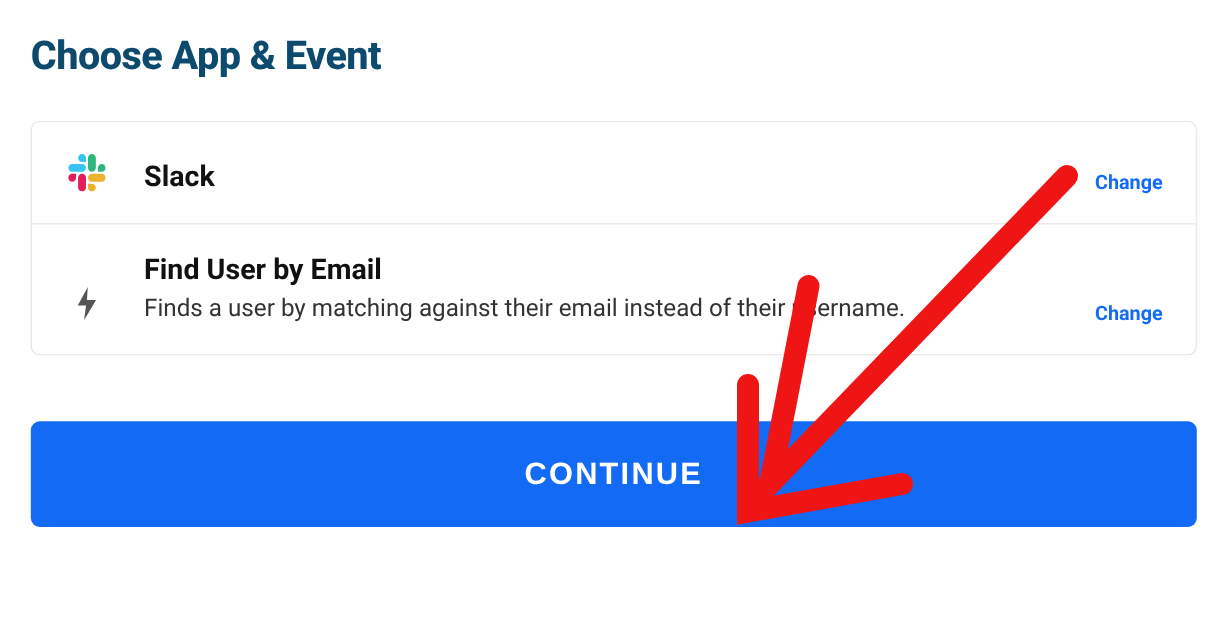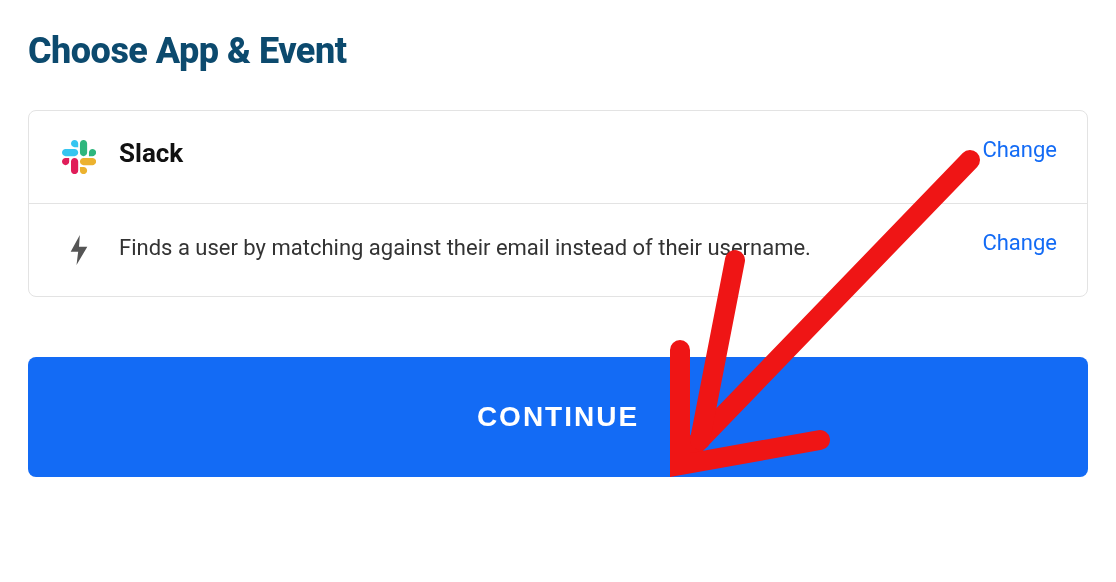--- a/index.html
+++ b/index.html
@@ -19,23 +19,23 @@
       letter-spacing: -0.5px;
     }
     .card {
       border: 1px solid #e3e3e3;
       border-radius: 8px;
       overflow: hidden;
       margin-bottom: 60px;
     }
     .row {
       display: flex;
-      align-items: flex-start;
+      align-items: flex-end;
       padding: 26px 30px;
-      gap: 20px;
+      gap: 32px;
     }
     .row + .row {
       border-top: 1px solid #e3e3e3;
     }
     .icon-slot {
       width: 40px;
       height: 40px;
       display: flex;
       align-items: center;
       justify-content: center;
@@ -51,33 +51,33 @@
       color: #111;
       line-height: 1.25;
     }
     .row-desc {
       font-size: 22px;
       color: #333;
       line-height: 1.45;
       margin-top: 2px;
     }
     .change-link {
-      font-size: 22px;
-      font-weight: 400;
+      font-size: 18px;
+      font-weight: 700;
       color: #136bf5;
       cursor: pointer;
       flex-shrink: 0;
     }
     .continue-btn {
       width: 100%;
       background: #136bf5;
       color: #fff;
       border: none;
       border-radius: 8px;
-      padding: 44px 0;
+      padding: 32px 0;
       font-size: 28px;
       font-weight: 800;
       letter-spacing: 2px;
       cursor: pointer;
     }
     .annotation-arrow {
       position: absolute;
       top: 140px;
       left: 620px;
       pointer-events: none;
@@ -109,20 +109,21 @@
     <a class="change-link">Change</a>
   </div>
 
   <div class="row">
     <div class="icon-slot">
       <svg width="20" height="30" viewBox="0 0 24 36" fill="#555">
         <path d="M13 0 L2 20 H11 L9 36 L22 14 H12 L13 0 Z"></path>
       </svg>
     </div>
     <div class="text-col">
+      <div class="row-title">Find User by Email</div>
       <div class="row-desc">Finds a user by matching against their email instead of their username.</div>
     </div>
     <a class="change-link">Change</a>
   </div>
 
 </div>
 
 <button class="continue-btn">CONTINUE</button>
 
 <svg class="annotation-arrow" width="380" height="360" viewBox="0 0 380 360">

